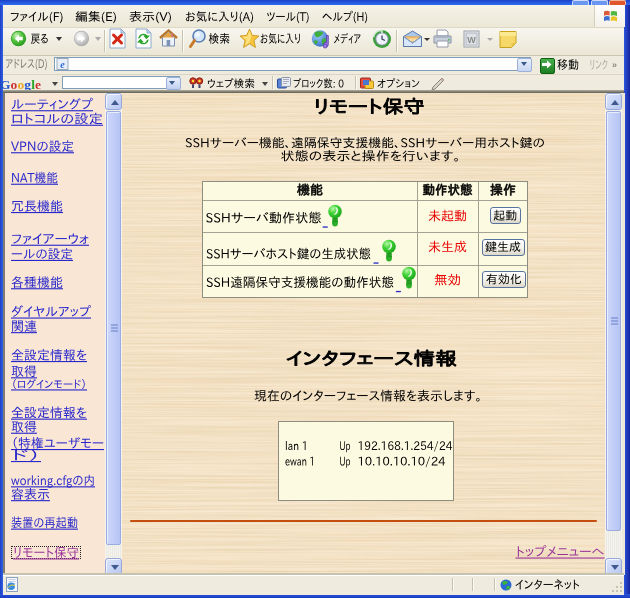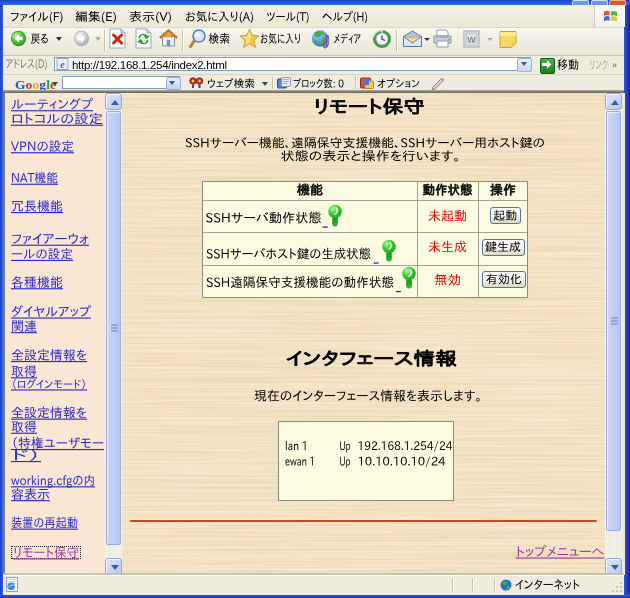--- a/index.html
+++ b/index.html
@@ -17,21 +17,21 @@
 #toolbar{left:3px;top:28px;width:621px;height:27px;background:linear-gradient(#f8f6ef,#e9e6d4);border-bottom:1px solid #c9c5b2}
 .tsep{top:30px;width:1px;height:22px;background:#c6c2ae;border-right:1px solid #fdfdf8}
 
 #addrrow{left:3px;top:56px;width:621px;height:18px;background:#efecdf}
 #addrfield{left:54px;top:57px;width:477px;height:14px;background:#fff;border:1px solid #7f9db9;box-sizing:border-box}
 #addrtext{left:72px;top:59px;font-size:11.5px;color:#000;letter-spacing:-0.3px}
 #addrdrop{left:517px;top:58px;width:13px;height:12px;background:linear-gradient(#eaf0fc,#c8d6f2);border:1px solid #9ab0d8;border-radius:2px}
 #gobtn{left:540px;top:57.5px;width:12.5px;height:14px;background:linear-gradient(#49b04e,#1c7e22);border:1px solid #0d6012;border-radius:2px}
 
 #googrow{left:3px;top:74px;width:621px;height:16px;background:#efecdf;border-top:1px solid #d9d5c2}
-#goognm{left:15px;top:76.5px;font-family:"Liberation Serif",serif;font-size:13.5px;font-weight:bold;letter-spacing:.1px}
+#goognm{left:0;top:76.5px;font-family:"Liberation Serif",serif;font-size:13.5px;font-weight:bold;letter-spacing:.1px}
 #googfield{left:62px;top:76px;width:118px;height:13px;background:#fff;border:1px solid #7f9db9;box-sizing:border-box}
 #googfdrop{left:166px;top:77px;width:13px;height:11px;background:linear-gradient(#eaf0fc,#c0d0f0);border:1px solid #9ab0d8;border-radius:2px}
 .gsep{top:76px;width:1px;height:13px;background:#c6c2ae;border-right:1px solid #fbfbf4}
 
 #frameedge{left:3px;top:90px;width:621px;height:3px;background:linear-gradient(#b1ae9e,#5f5e52)}
 
 #sidebar{left:3px;top:93px;width:102px;height:482px;background:#fae6d4;border-left:2px solid #7e7c70;box-sizing:border-box}
 #main{left:122px;top:93px;width:483px;height:482px;background:#f6e3c6;overflow:hidden}
 #rstrip{left:622px;top:93px;width:3px;height:482px;background:#ece9da}
 
@@ -193,21 +193,20 @@
 <path d="M2 2 L18 2 L18 6 L2 6 Z" fill="#fbe98f"></path>
 <path d="M18 13 L13.5 13 L13.5 17.5 Z" fill="#e8c44c"></path>
     </svg>
 
 <div class="abs" id="addrrow"></div>
 <div class="abs" id="addrfield"></div>
 <svg class="icon" style="left:56px;top:58px" width="13" height="12" viewBox="0 0 13 12">
 <rect x="1" y="0.5" width="11" height="11" fill="#e8eef8" stroke="#9ab"></rect>
 <text x="6.5" y="9.5" font-size="10" font-family="Liberation Serif" font-style="italic" font-weight="bold" fill="#2a6ad4" text-anchor="middle">e</text>
     </svg>
-<div class="abs" id="addrtext" style="font-family:'Liberation Sans';">http://192.168.1.254/index2.html</div>
 <div class="abs" id="addrdrop"></div>
 <div class="abs" style="left:520.5px;top:62px;width:0;height:0;border-left:3px solid transparent;border-right:3px solid transparent;border-top:4px solid #3a5a88"></div>
 <div class="abs" id="gobtn"></div>
 <svg class="icon" style="left:542px;top:60px" width="10" height="9" viewBox="0 0 10 9">
       <path d="M0 3 L5 3 L5 0.5 L9.5 4.5 L5 8.5 L5 6 L0 6 Z" fill="#fff"></path>
     </svg>
 <div class="abs" style="left:612px;top:60px;color:#8a887c;font-size:9px;font-weight:bold">»</div>
 
 <div class="abs" id="googrow"></div>
 <div class="abs" id="goognm"><span style="color:#2255cc">G</span><span style="color:#cc3333">o</span><span style="color:#e8a825">o</span><span style="color:#2255cc">g</span><span style="color:#2ba52b">l</span><span style="color:#cc3333">e</span></div>

